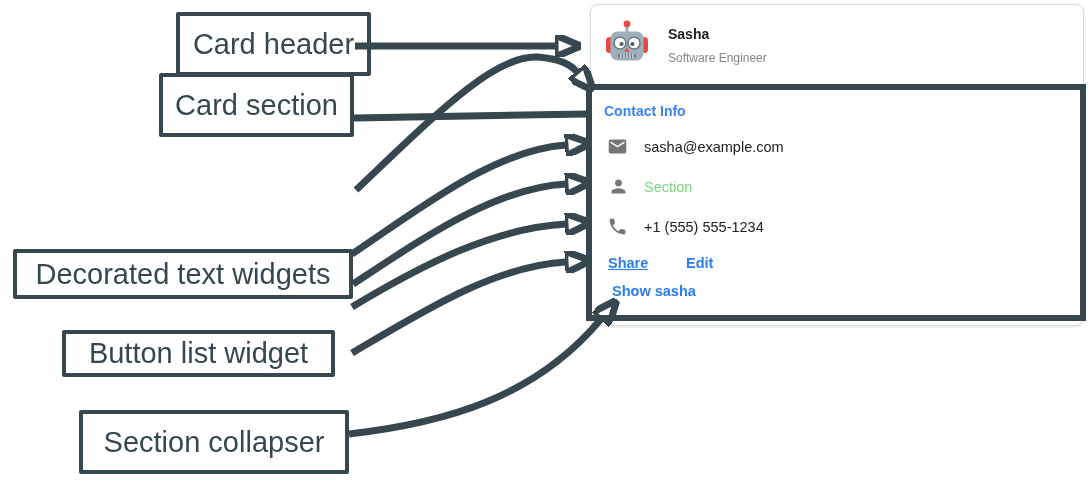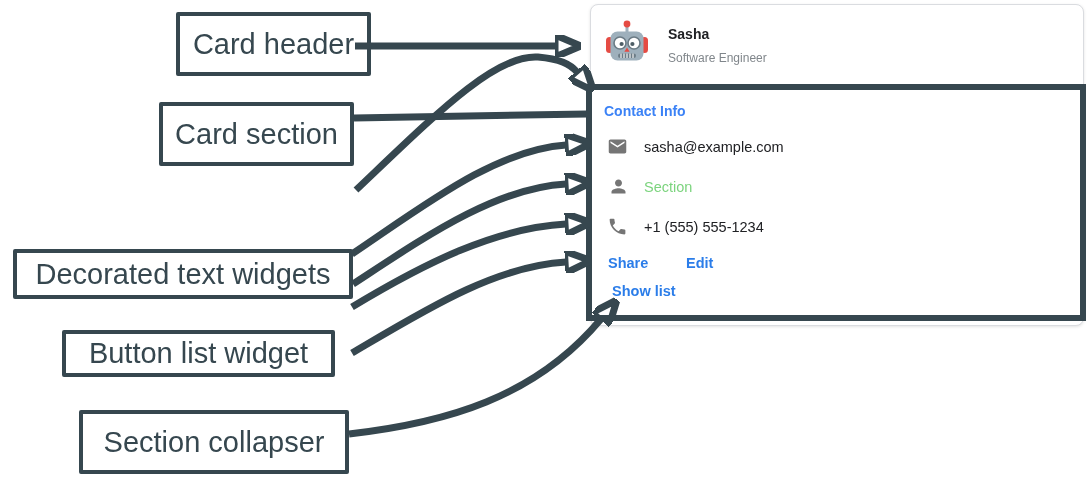--- a/index.html
+++ b/index.html
@@ -72,26 +72,26 @@
   <svg class="row-icon" style="left:608px;top:176px;" viewBox="0 0 24 24">
     <path fill="#757575" d="M12 12c2.21 0 4-1.79 4-4s-1.79-4-4-4-4 1.79-4 4 1.79 4 4 4zm0 2c-2.67 0-8 1.34-8 4v2h16v-2c0-2.66-5.33-4-8-4z"></path>
   </svg>
   <div class="row-text green" style="top:179px;">Section</div>
 
   <svg class="row-icon" style="left:607px;top:216px;" viewBox="0 0 24 24">
     <path fill="#757575" d="M6.62 10.79c1.44 2.83 3.76 5.14 6.59 6.59l2.2-2.2c.27-.27.67-.36 1.02-.24 1.12.37 2.33.57 3.57.57.55 0 1 .45 1 1V20c0 .55-.45 1-1 1-9.39 0-17-7.61-17-17 0-.55.45-1 1-1h3.5c.55 0 1 .45 1 1 0 1.25.2 2.45.57 3.57.11.35.03.74-.25 1.02l-2.2 2.2z"></path>
   </svg>
   <div class="row-text" style="top:219px;">+1 (555) 555-1234</div>
 
-  <div class="btn-link" style="left:608px;top:255px;">Share</div>
+  <div class="btn-link" style="left:608px;top:255px;text-decoration:underline;">Share</div>
   <div class="btn-link" style="left:686px;top:255px;">Edit</div>
-  <div class="collapser-link">Show list</div>
+  <div class="collapser-link">Show sasha</div>
 
   <div class="ann-box" style="left:160px;top:12px;width:195px;height:64px;margin-left:16px;">Card header</div>
-  <div class="ann-box" style="left:159px;top:102px;width:195px;height:64px;">Card section</div>
+  <div class="ann-box" style="left:159px;top:73px;width:195px;height:64px;">Card section</div>
   <div class="ann-box" style="left:13px;top:249px;width:340px;height:50px;">Decorated text widgets</div>
   <div class="ann-box" style="left:62px;top:330px;width:273px;height:47px;">Button list widget</div>
   <div class="ann-box" style="left:79px;top:410px;width:270px;height:64px;">Section collapser</div>
 
   <svg class="arrows" width="1090" height="494" viewBox="0 0 1090 494">
     <defs>
       <marker id="ah" viewBox="0 0 26 22" markerUnits="userSpaceOnUse" markerWidth="26" markerHeight="22" refX="1" refY="11" orient="auto">
         <path d="M0 0 L26 11 L0 22 Z" fill="#36474F" stroke="none"></path>
       </marker>
     </defs>

